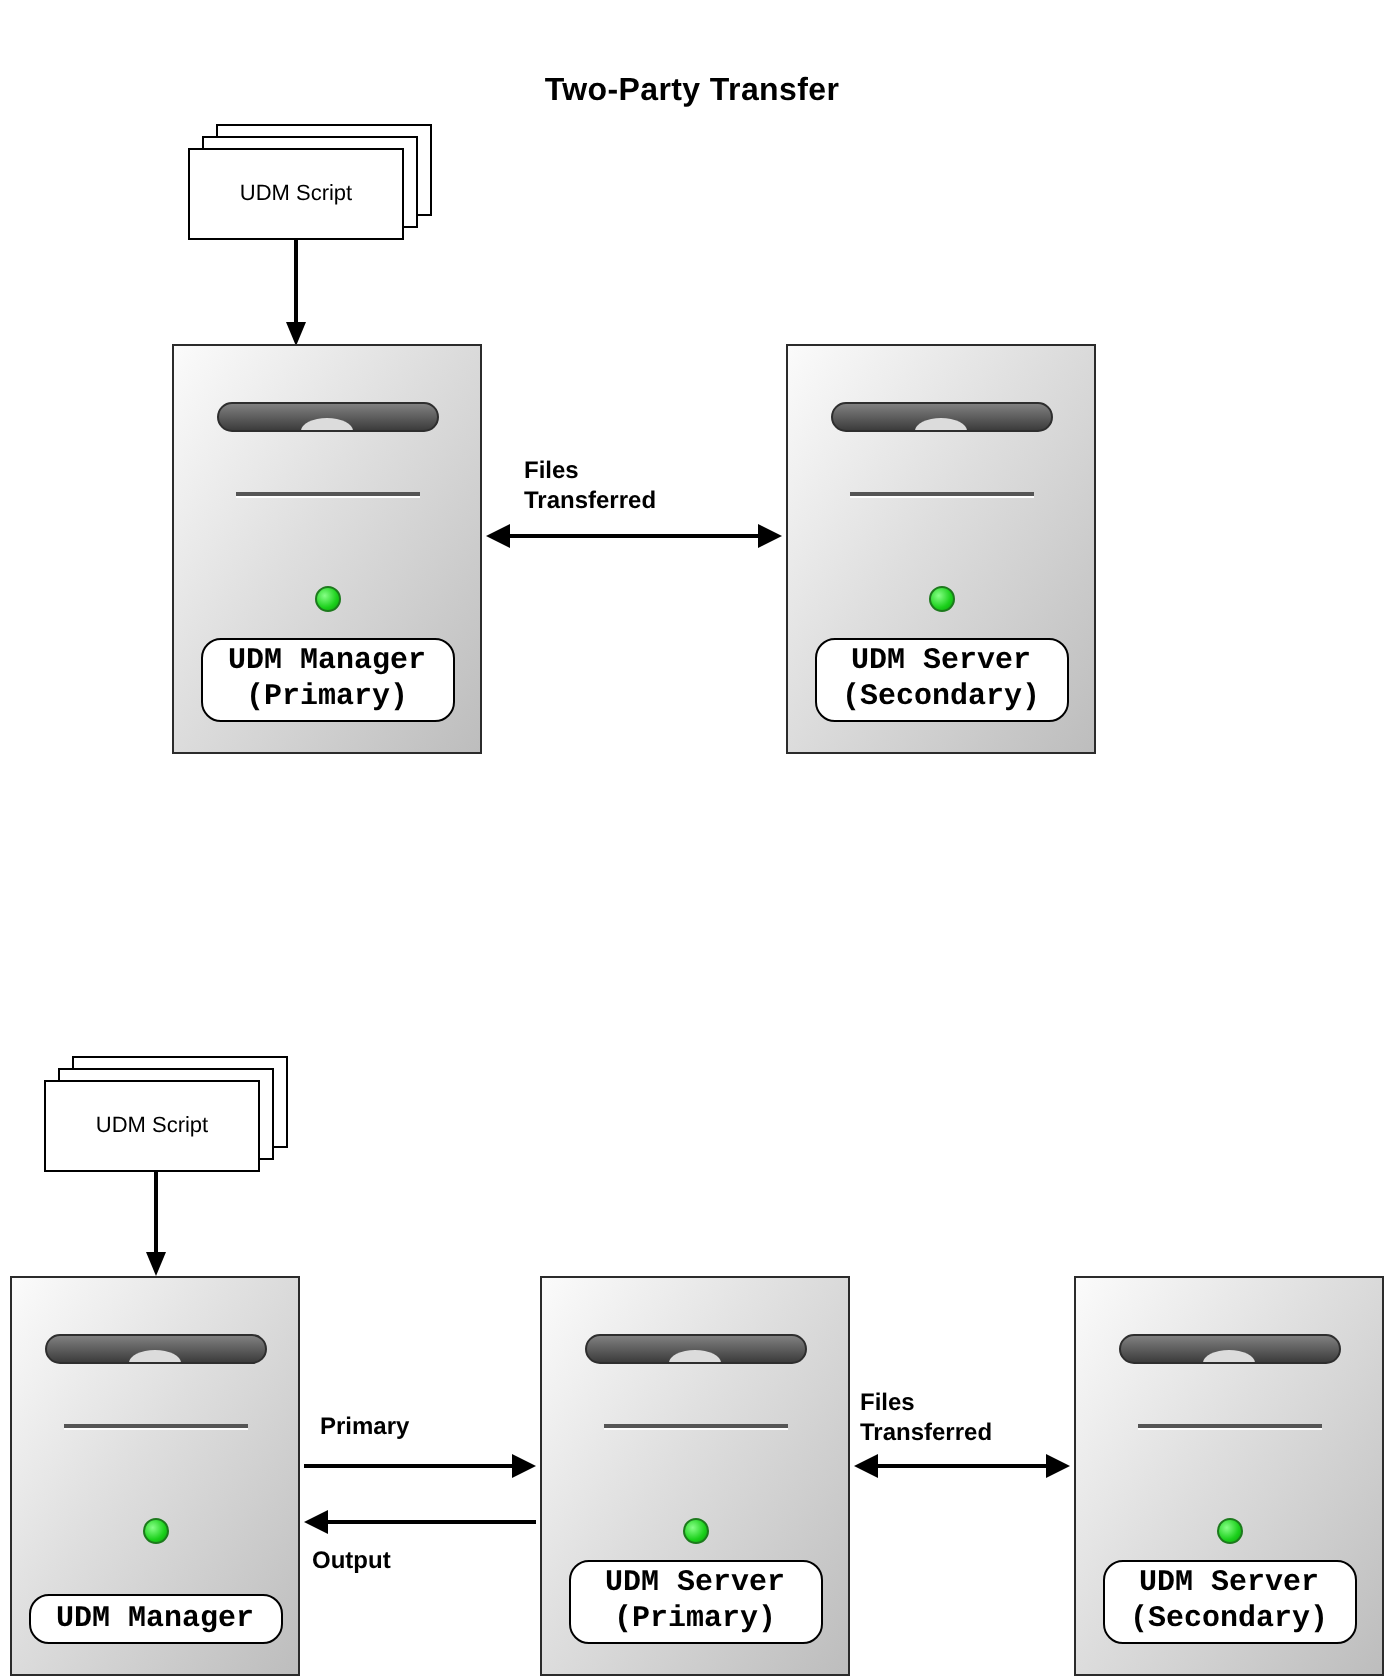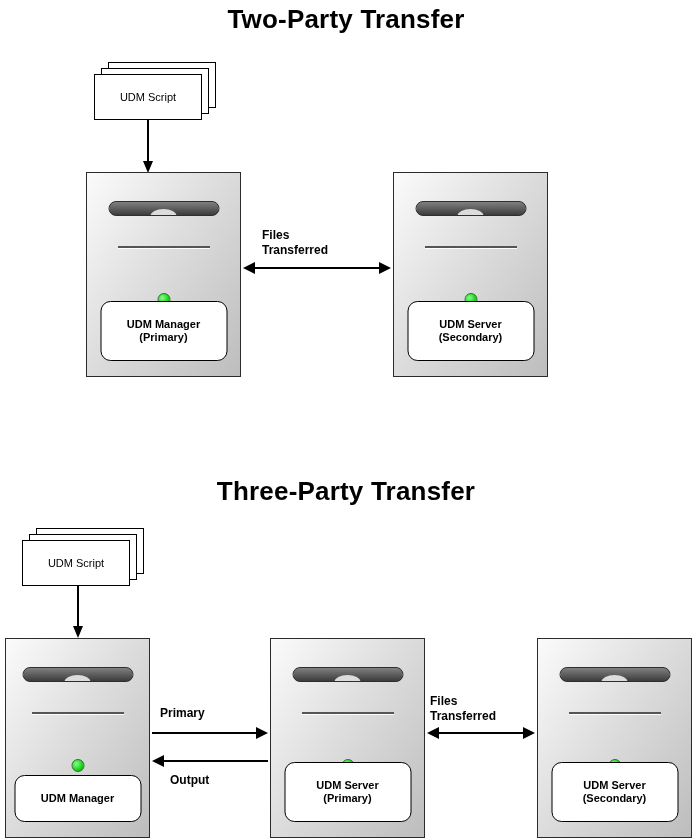--- a/index.html
+++ b/index.html
@@ -1,21 +1,21 @@
 <!DOCTYPE html>
 <html><head>
 <meta charset="utf-8">
 <style>
   * { margin:0; padding:0; box-sizing:border-box; }
   html,body { background:#ffffff; }
   body { font-family:"Liberation Sans", sans-serif; color:#000; }
   .canvas { position:relative; width:692px; height:840px; background:#fff; overflow:hidden; }
 
   .section-title { position:absolute; left:0; width:100%; text-align:center;
-                   font-size:26px; font-weight:bold; letter-spacing:0.2px; }
+                   font-size:16px; font-weight:bold; letter-spacing:0.2px;margin-top:33px; }
 
   
   .script-stack { position:absolute; width:124px; height:60px; }
   .page { position:absolute; width:108px; height:46px; background:#fff; border:1px solid #000; }
   .page.back  { left:14px; top:0; }
   .page.mid   { left:7px;  top:6px; }
   .page.front { left:0;    top:12px; display:flex; align-items:center; justify-content:center;
                 font-size:11px; }
 
   
@@ -29,22 +29,22 @@
            width:26px; height:13px; border-radius:50%; background:#dcdcdc; }
   .panel-line { position:absolute; left:50%; transform:translateX(-50%); top:73px;
                 width:92px; height:0; border-top:2px solid #555; border-bottom:1px solid #fdfdfd; }
   .led { position:absolute; left:50%; transform:translateX(-50%); top:120px;
          width:13px; height:13px; border-radius:50%;
          background:radial-gradient(circle at 35% 35%, #86ff86, #1bd01b 60%, #0b9c0b);
          border:1px solid #1d7a1d; }
   .server-label { position:absolute; left:50%; transform:translateX(-50%); bottom:15px;
                   width:127px; min-height:25px; background:#fff; border:1px solid #000;
                   border-radius:10px; display:flex; align-items:center; justify-content:center;
-                  text-align:center; font-size:11px; font-weight:bold; line-height:1.2;
-                  white-space:pre-line; padding:16px; }
+                  text-align:center; font-size:15px; font-weight:bold; line-height:1.2;
+                  white-space:pre-line; padding:2px;font-family:Liberation Mono, monospace; }
 
   .link-label { position:absolute; text-align:left; font-weight:bold; font-size:12px;
                 line-height:1.25; white-space:pre-line; }
   .arrow { position:absolute; display:block; }
 </style>
 </head>
 <body>
 
 <div class="canvas">
 
@@ -85,21 +85,20 @@
 
   <div class="link-label" style="left:262px; top:228px; width:110px;">Files
 Transferred</div>
 
   <svg class="arrow" style="left:243px; top:261px;" width="148" height="14">
     <line x1="11" y1="7" x2="137" y2="7" stroke="#000" stroke-width="2"></line>
     <polygon points="0,7 12,1 12,13" fill="#000"></polygon>
     <polygon points="148,7 136,1 136,13" fill="#000"></polygon>
   </svg>
 
-  <div class="section-title" style="top:476px;">Three-Party Transfer</div>
 
   <div class="script-stack" style="left:22px; top:528px;">
     <div class="page back"></div>
     <div class="page mid"></div>
     <div class="page front">
       <span>UDM Script</span>
     </div>
   </div>
 
   <svg class="arrow" style="left:71px; top:586px;" width="14" height="52">
@@ -141,21 +140,21 @@
   <svg class="arrow" style="left:152px; top:726px;" width="116" height="14">
     <line x1="0" y1="7" x2="105" y2="7" stroke="#000" stroke-width="2"></line>
     <polygon points="116,7 104,1 104,13" fill="#000"></polygon>
   </svg>
 
   <svg class="arrow" style="left:152px; top:754px;" width="116" height="14">
     <line x1="11" y1="7" x2="116" y2="7" stroke="#000" stroke-width="2"></line>
     <polygon points="0,7 12,1 12,13" fill="#000"></polygon>
   </svg>
 
-  <div class="link-label" style="left:170px; top:773px; width:100px;">Output</div>
+  <div class="link-label" style="left:156px; top:773px; width:100px;">Output</div>
 
   <div class="link-label" style="left:430px; top:694px; width:105px;">Files
 Transferred</div>
 
   <svg class="arrow" style="left:427px; top:726px;" width="108" height="14">
     <line x1="11" y1="7" x2="97" y2="7" stroke="#000" stroke-width="2"></line>
     <polygon points="0,7 12,1 12,13" fill="#000"></polygon>
     <polygon points="108,7 96,1 96,13" fill="#000"></polygon>
   </svg>
 

